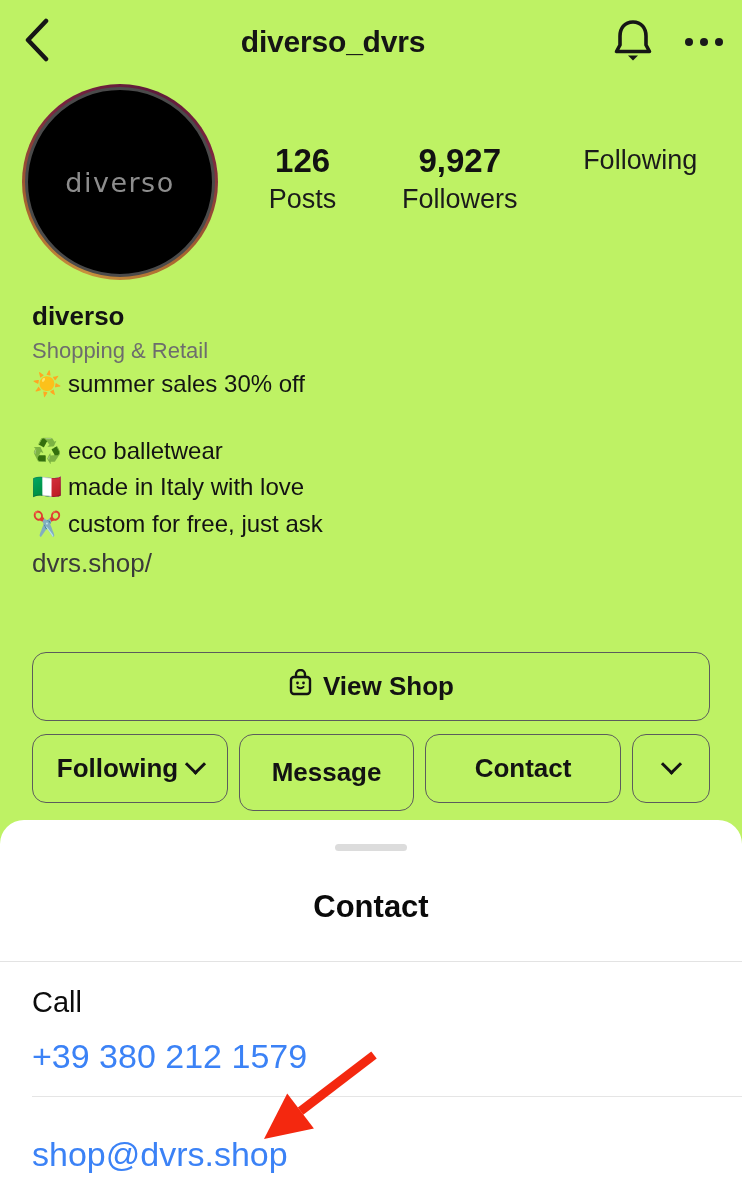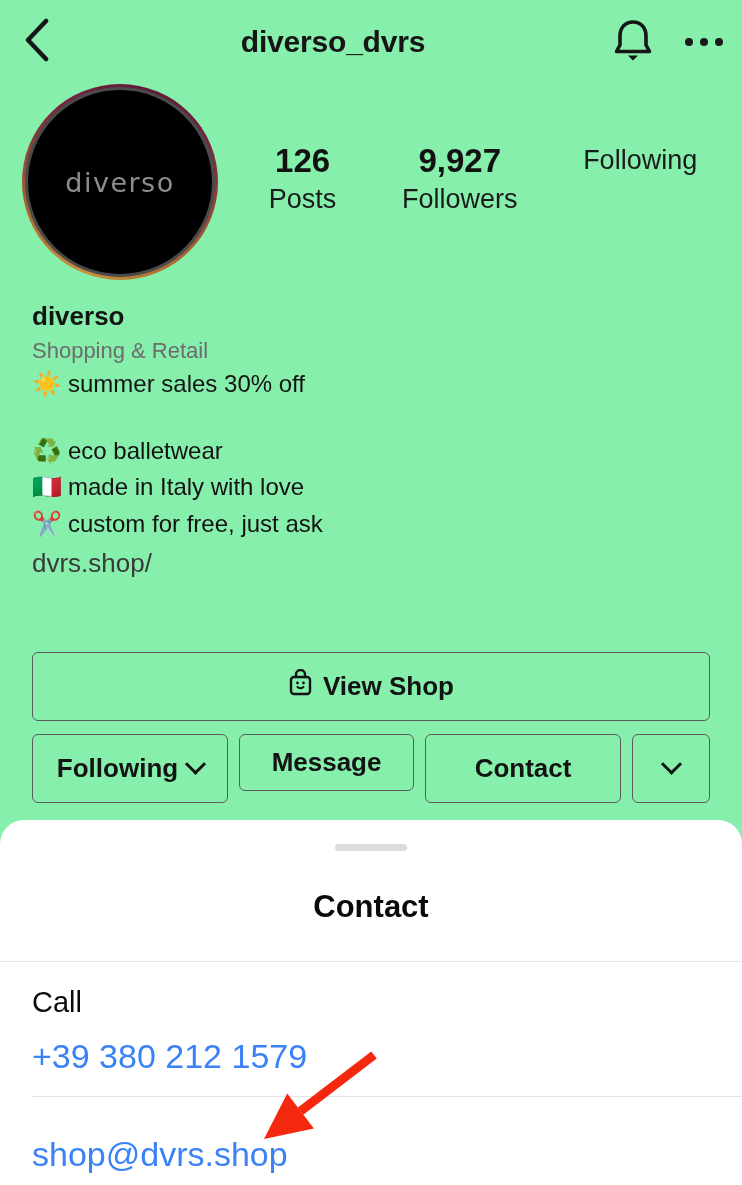--- a/index.html
+++ b/index.html
@@ -13,21 +13,21 @@
   body {
     font-family: "Liberation Sans", sans-serif;
     background: #ffffff;
     position: relative;
   }
 
   
   #profile-screen {
     position: absolute;
     inset: 0;
-    background: #86efac;
+    background: #bef264;
     color: #111111;
   }
 
   
   #nav-bar {
     position: absolute;
     top: 0; left: 0; right: 0;
     height: 84px;
     display: flex;
     align-items: center;
@@ -172,42 +172,42 @@
 
   
   #action-area {
     position: absolute;
     top: 652px;
     left: 32px;
     right: 32px;
   }
   .btn {
     border: 1.5px solid #5c5c5c;
-    border-radius: 6px;
+    border-radius: 14px;
     background: transparent;
     color: #131313;
     font-family: "Liberation Sans", sans-serif;
     font-size: 26px;
     font-weight: bold;
     display: flex;
     align-items: center;
     justify-content: center;
     gap: 10px;
   }
   #view-shop-button {
     width: 100%;
     height: 69px;
   }
   #action-row {
     display: flex;
     gap: 11px;
     margin-top: 13px;
   }
   #following-button { flex: 0 0 196px; height: 69px; }
-  #message-button   { flex: 1; height: 57px; }
+  #message-button   { flex: 1; height: 77px; }
   #contact-button   { flex: 1.12; height: 69px; }
   #expand-button    { flex: 0 0 78px; height: 69px; }
 
   .chev-down {
     display: inline-block;
     width: 15px; height: 15px;
     border-right: 3.5px solid #131313;
     border-bottom: 3.5px solid #131313;
     transform: rotate(45deg) translate(-3px,-3px);
   }

